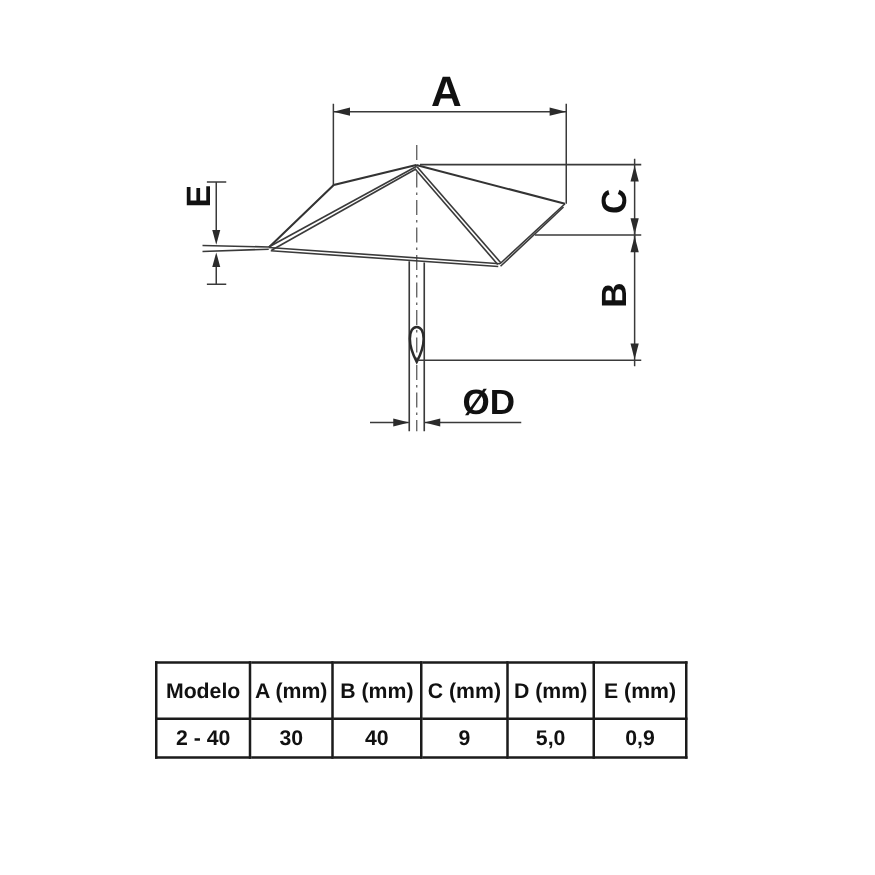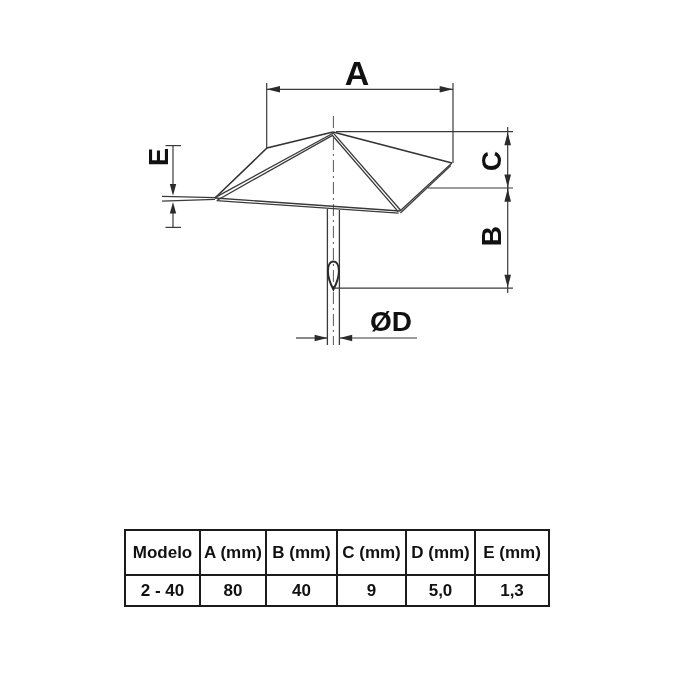--- a/index.html
+++ b/index.html
@@ -149,22 +149,22 @@
         <th>A (mm)</th>
         <th>B (mm)</th>
         <th>C (mm)</th>
         <th>D (mm)</th>
         <th>E (mm)</th>
       </tr>
     </thead>
     <tbody>
       <tr>
         <td>2 - 40</td>
-        <td>80</td>
+        <td>30</td>
         <td>40</td>
         <td>9</td>
         <td>5,0</td>
-        <td>1,3</td>
+        <td>0,9</td>
       </tr>
     </tbody>
   </table>
 
 </div>
 
 </body></html>

